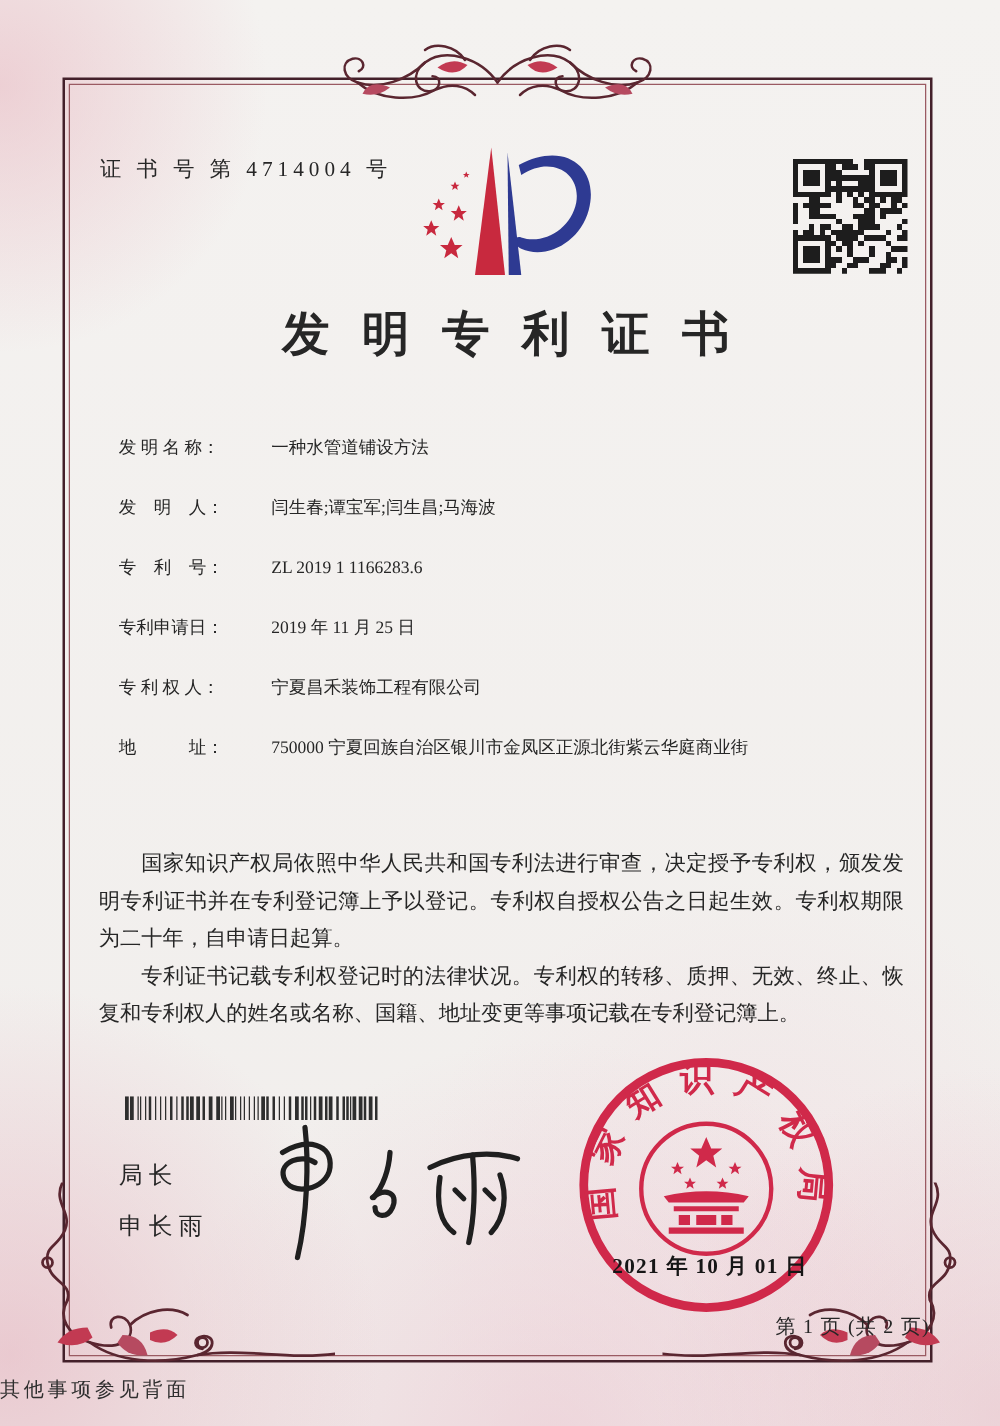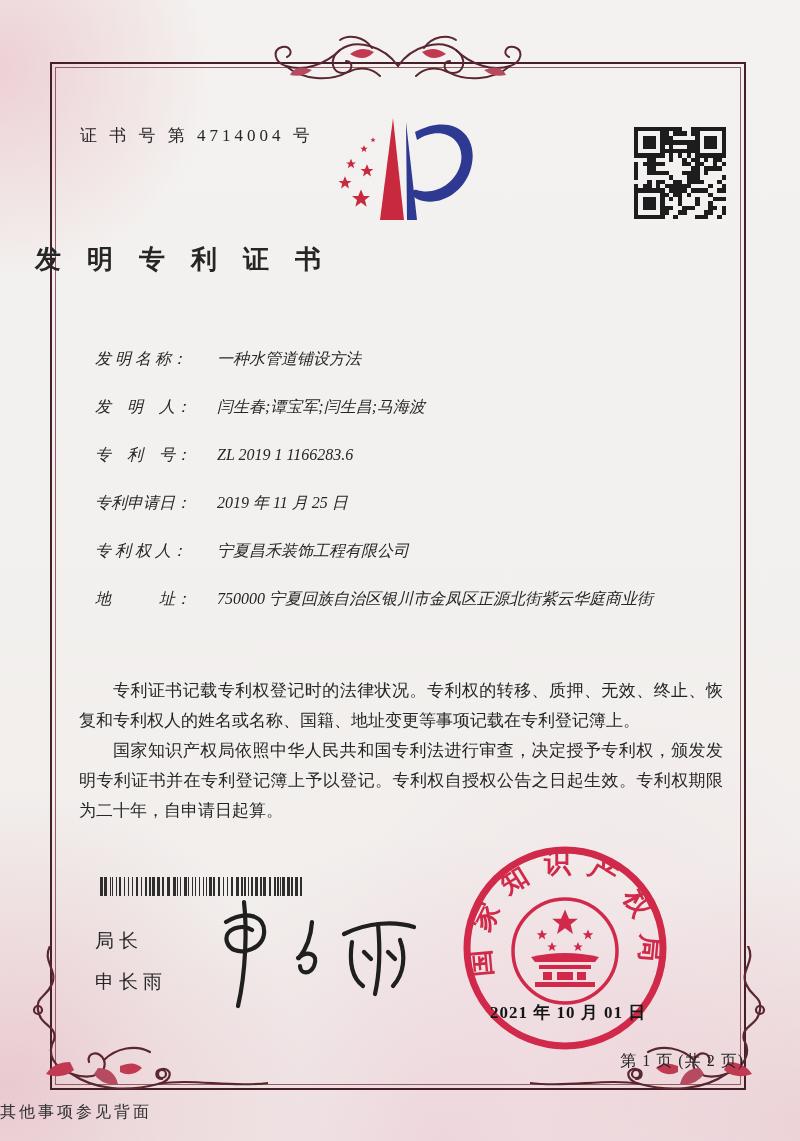--- a/index.html
+++ b/index.html
@@ -16,23 +16,23 @@
   }
   .frame{position:absolute;left:50px;top:62px;width:692px;height:1024px;border:2.5px solid #43202a;}
   .frame::after{content:"";position:absolute;inset:3px;border:1px solid #9a5a62;}
   .orn{position:absolute;pointer-events:none;}
   .orn-top{left:252px;top:26px;width:292px;height:72px;}
   .orn-bl{left:24px;top:946px;width:244px;height:164px;}
   .orn-br{left:530px;top:946px;width:244px;height:164px;transform:scaleX(-1);}
   .cert-number{position:absolute;left:80px;top:124px;font-size:17px;letter-spacing:4px;text-align:center;}
   .logo{position:absolute;left:320px;top:110px;}
   .qr{position:absolute;left:634px;top:127px;}
-  .title{position:absolute;top:242px;left:0;width:100%;box-sizing:border-box;text-align:left;
-    font-size:26px;font-weight:bold;letter-spacing:26px;padding-left:35px;}
-  .fields{position:absolute;left:95px;top:347px;width:630px;font-size:16px;font-style:italic;}
+  .title{position:absolute;top:242px;left:0;width:100%;box-sizing:border-box;text-align:center;
+    font-size:38px;font-weight:bold;letter-spacing:26px;padding-left:35px;}
+  .fields{position:absolute;left:95px;top:347px;width:630px;font-size:14px;}
   .frow{margin-bottom:25px;line-height:23px;position:relative;}
   .frow .lbl{display:inline-block;width:122px;vertical-align:top;}
   .frow .val{display:inline-block;vertical-align:top;max-width:500px;}
   .frow .val.addr{max-width:448px;}
   .frow.addr-row{margin-bottom:9px;}
   .grant-g2{position:absolute;left:305px;top:0;}
   .body-text{position:absolute;left:79px;top:676px;width:644px;font-size:17px;line-height:30px;text-align:justify;}
   .body-text p{margin:0;text-indent:2em;}
   .barcode{position:absolute;left:100px;top:877px;width:206px;height:19px;}
   .officer{position:absolute;left:95px;top:920px;font-size:19px;letter-spacing:5px;line-height:41px;}
@@ -376,22 +376,22 @@
     </div>
     <div class="frow">
       <span class="lbl">专 利 权 人：</span><span class="val">宁夏昌禾装饰工程有限公司</span>
     </div>
     <div class="frow addr-row">
       <span class="lbl">地　　　址：</span><span class="val addr">750000 宁夏回族自治区银川市金凤区正源北街紫云华庭商业街</span>
     </div>
   </div>
 
   <div class="body-text">
+    <p>国家知识产权局依照中华人民共和国专利法进行审查，决定授予专利权，颁发发明专利证书并在专利登记簿上予以登记。专利权自授权公告之日起生效。专利权期限为二十年，自申请日起算。</p>
     <p>专利证书记载专利权登记时的法律状况。专利权的转移、质押、无效、终止、恢复和专利权人的姓名或名称、国籍、地址变更等事项记载在专利登记簿上。</p>
-    <p>国家知识产权局依照中华人民共和国专利法进行审查，决定授予专利权，颁发发明专利证书并在专利登记簿上予以登记。专利权自授权公告之日起生效。专利权期限为二十年，自申请日起算。</p>
   </div>
 
   <svg id="bcsvg" class="barcode" viewBox="0 0 206 19" preserveAspectRatio="none">
       <rect x="0" y="0" width="3" height="19" fill="#2e2e2e"></rect>
       <rect x="4" y="0" width="3" height="19" fill="#2e2e2e"></rect>
       <rect x="10" y="0" width="1" height="19" fill="#2e2e2e"></rect>
       <rect x="12" y="0" width="1" height="19" fill="#2e2e2e"></rect>
       <rect x="16" y="0" width="1" height="19" fill="#2e2e2e"></rect>
       <rect x="19" y="0" width="2" height="19" fill="#2e2e2e"></rect>
       <rect x="24" y="0" width="1" height="19" fill="#2e2e2e"></rect>

